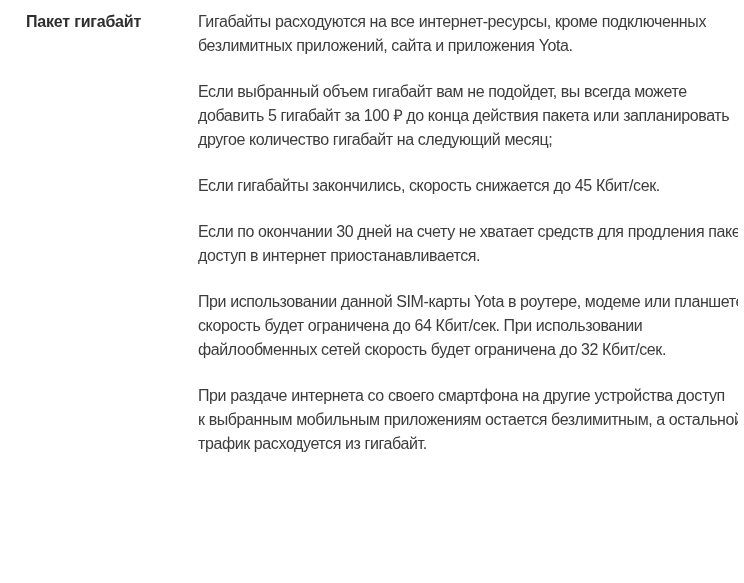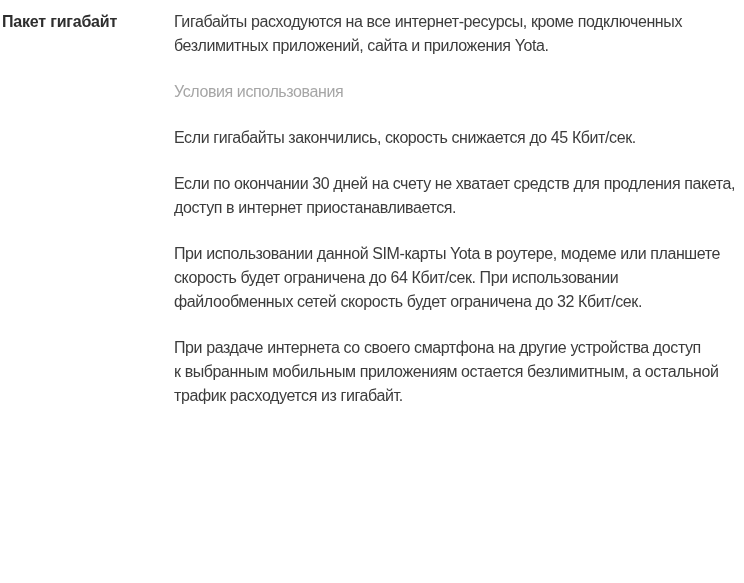--- a/index.html
+++ b/index.html
@@ -10,21 +10,21 @@
   body {
     width: 744px;
     height: 583px;
     overflow: hidden;
     font-family: "Liberation Sans", sans-serif;
     color: var(--text-color, #3c3c3c);
   }
   .row {
     display: grid;
     grid-template-columns: 172px 1fr;
-    padding: 10px 6px 0 2px;
+    padding: 10px 6px 0 26px;
     box-sizing: border-box;
     width: 744px;
   }
   .label-col {
     padding-top: 0;
   }
   .row-label {
     margin: 0;
     font-size: 16px;
     line-height: 24px;
@@ -53,21 +53,23 @@
 </head>
 <body style="background: rgb(255, 255, 255);">
 
 <div class="row">
   <div class="label-col">
     <h2 class="row-label">Пакет гигабайт</h2>
   </div>
   <div class="content-col">
       <p>Гигабайты расходуются на все интернет-ресурсы, кроме подключенных
 безлимитных приложений, сайта и приложения Yota.</p>
-      <p class="muted">Условия использования</p>
+      <p>Если выбранный объем гигабайт вам не подойдет, вы всегда можете
+добавить 5 гигабайт за 100 ₽ до конца действия пакета или запланировать
+другое количество гигабайт на следующий месяц;</p>
       <p>Если гигабайты закончились, скорость снижается до 45 Кбит/сек.</p>
       <p>Если по окончании 30 дней на счету не хватает средств для продления пакета,
 доступ в интернет приостанавливается.</p>
       <p>При использовании данной SIM-карты Yota в роутере, модеме или планшете
 скорость будет ограничена до 64 Кбит/сек. При использовании
 файлообменных сетей скорость будет ограничена до 32 Кбит/сек.</p>
       <p>При раздаче интернета со своего смартфона на другие устройства доступ
 к выбранным мобильным приложениям остается безлимитным, а остальной
 трафик расходуется из гигабайт.</p>
     </div>

